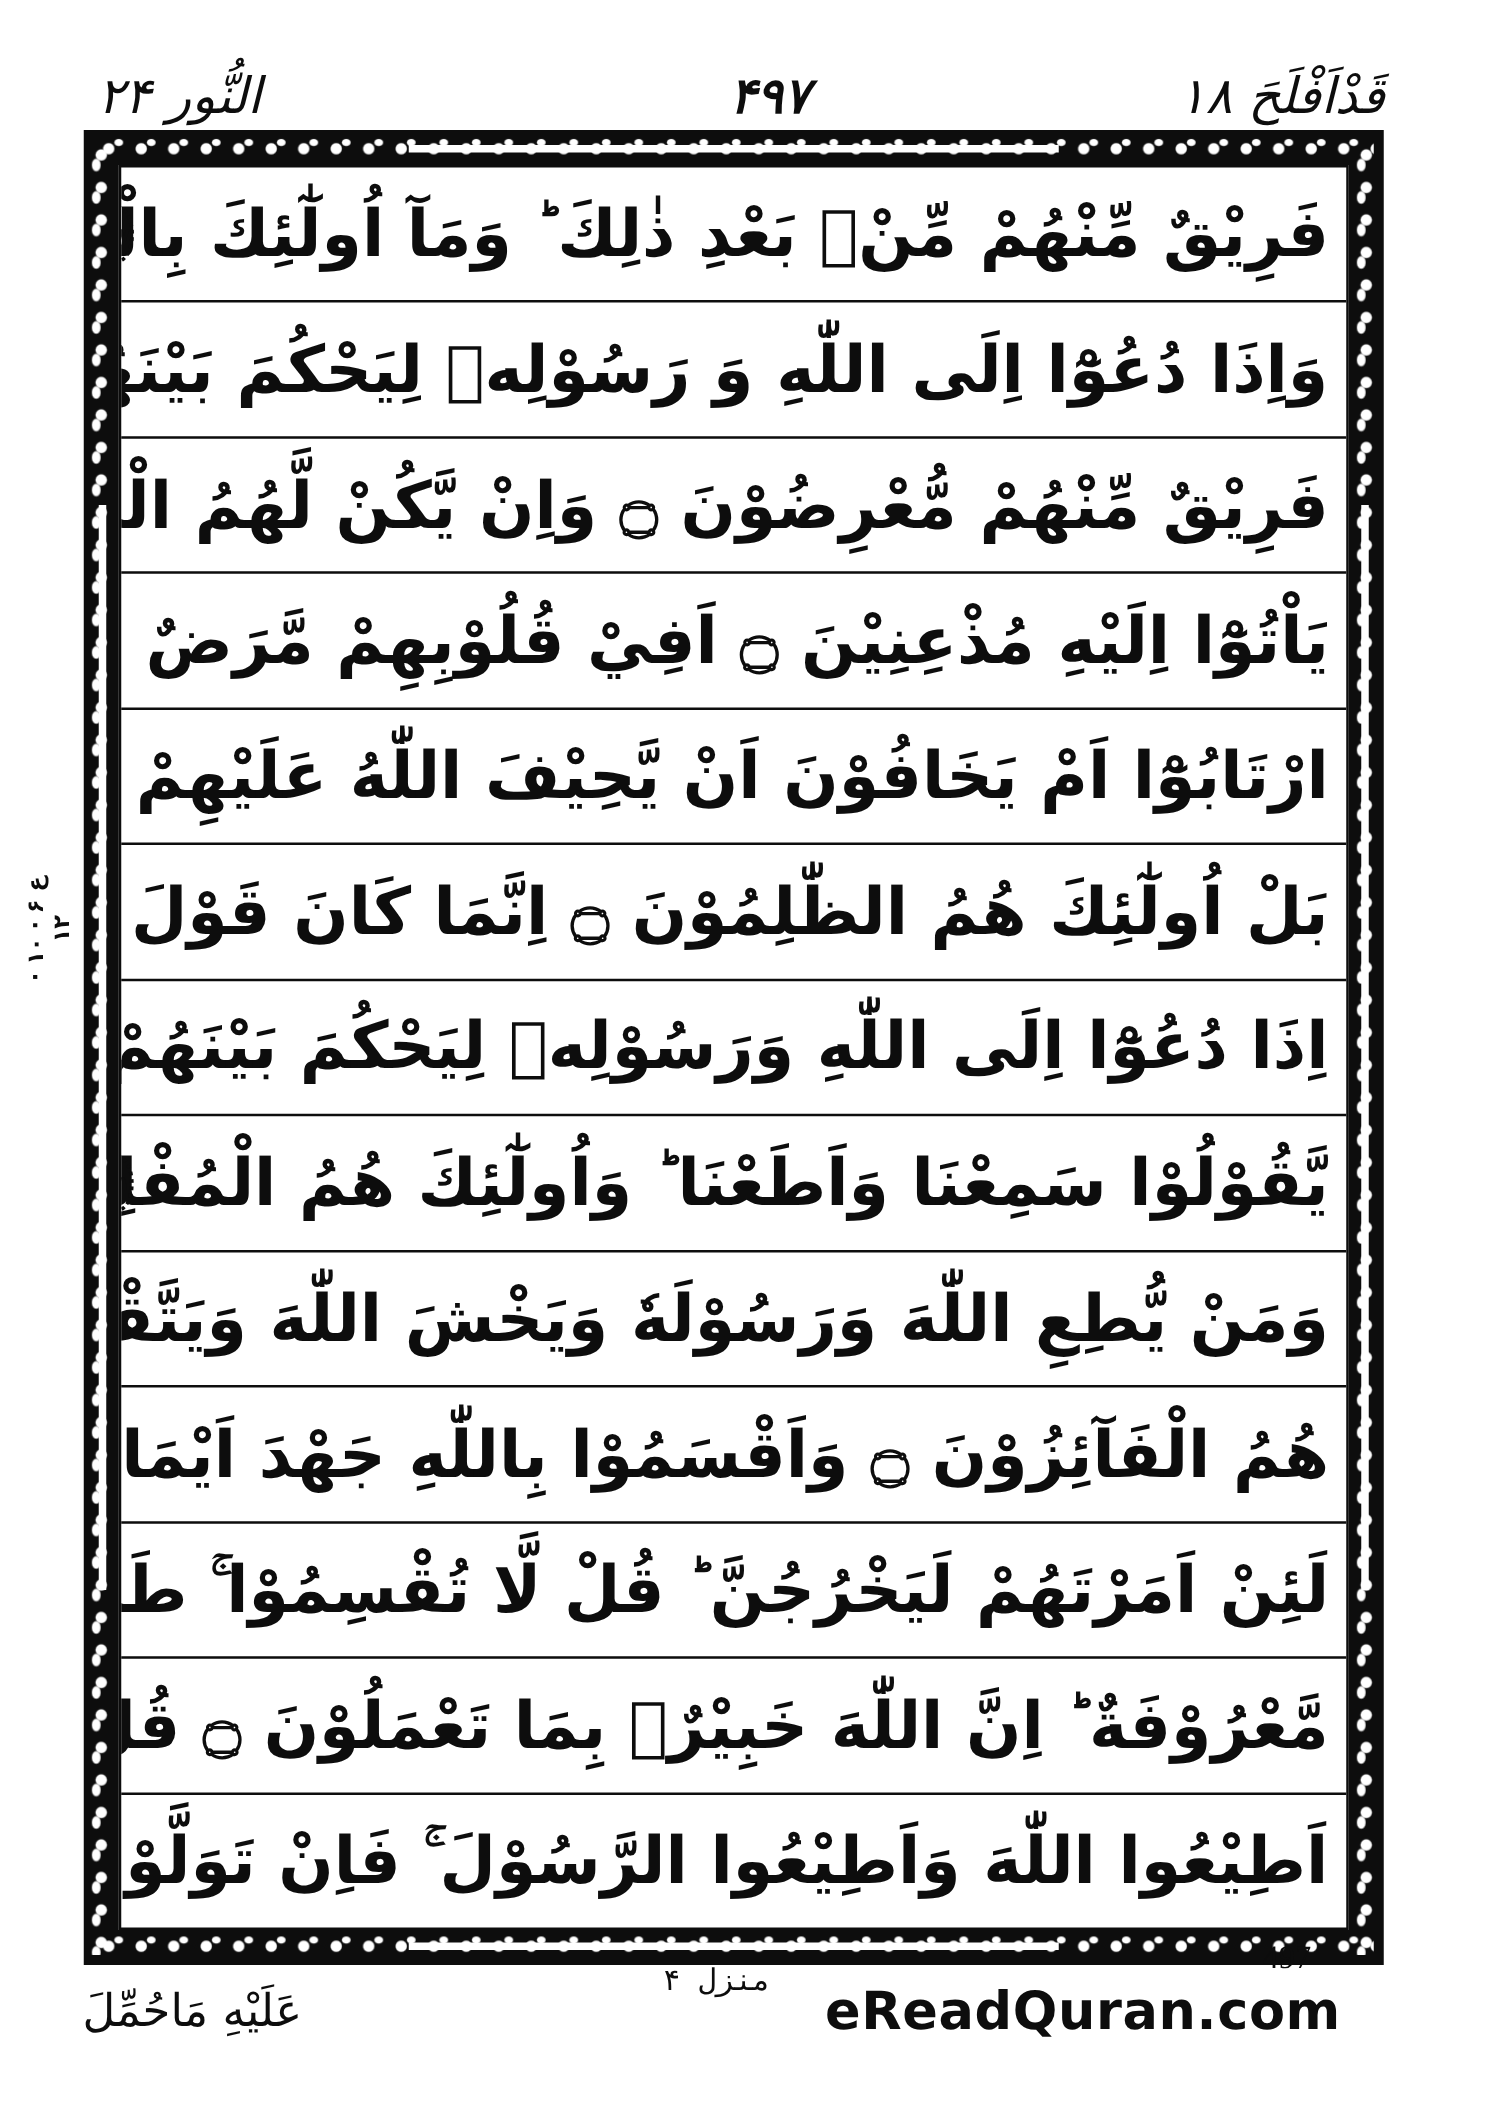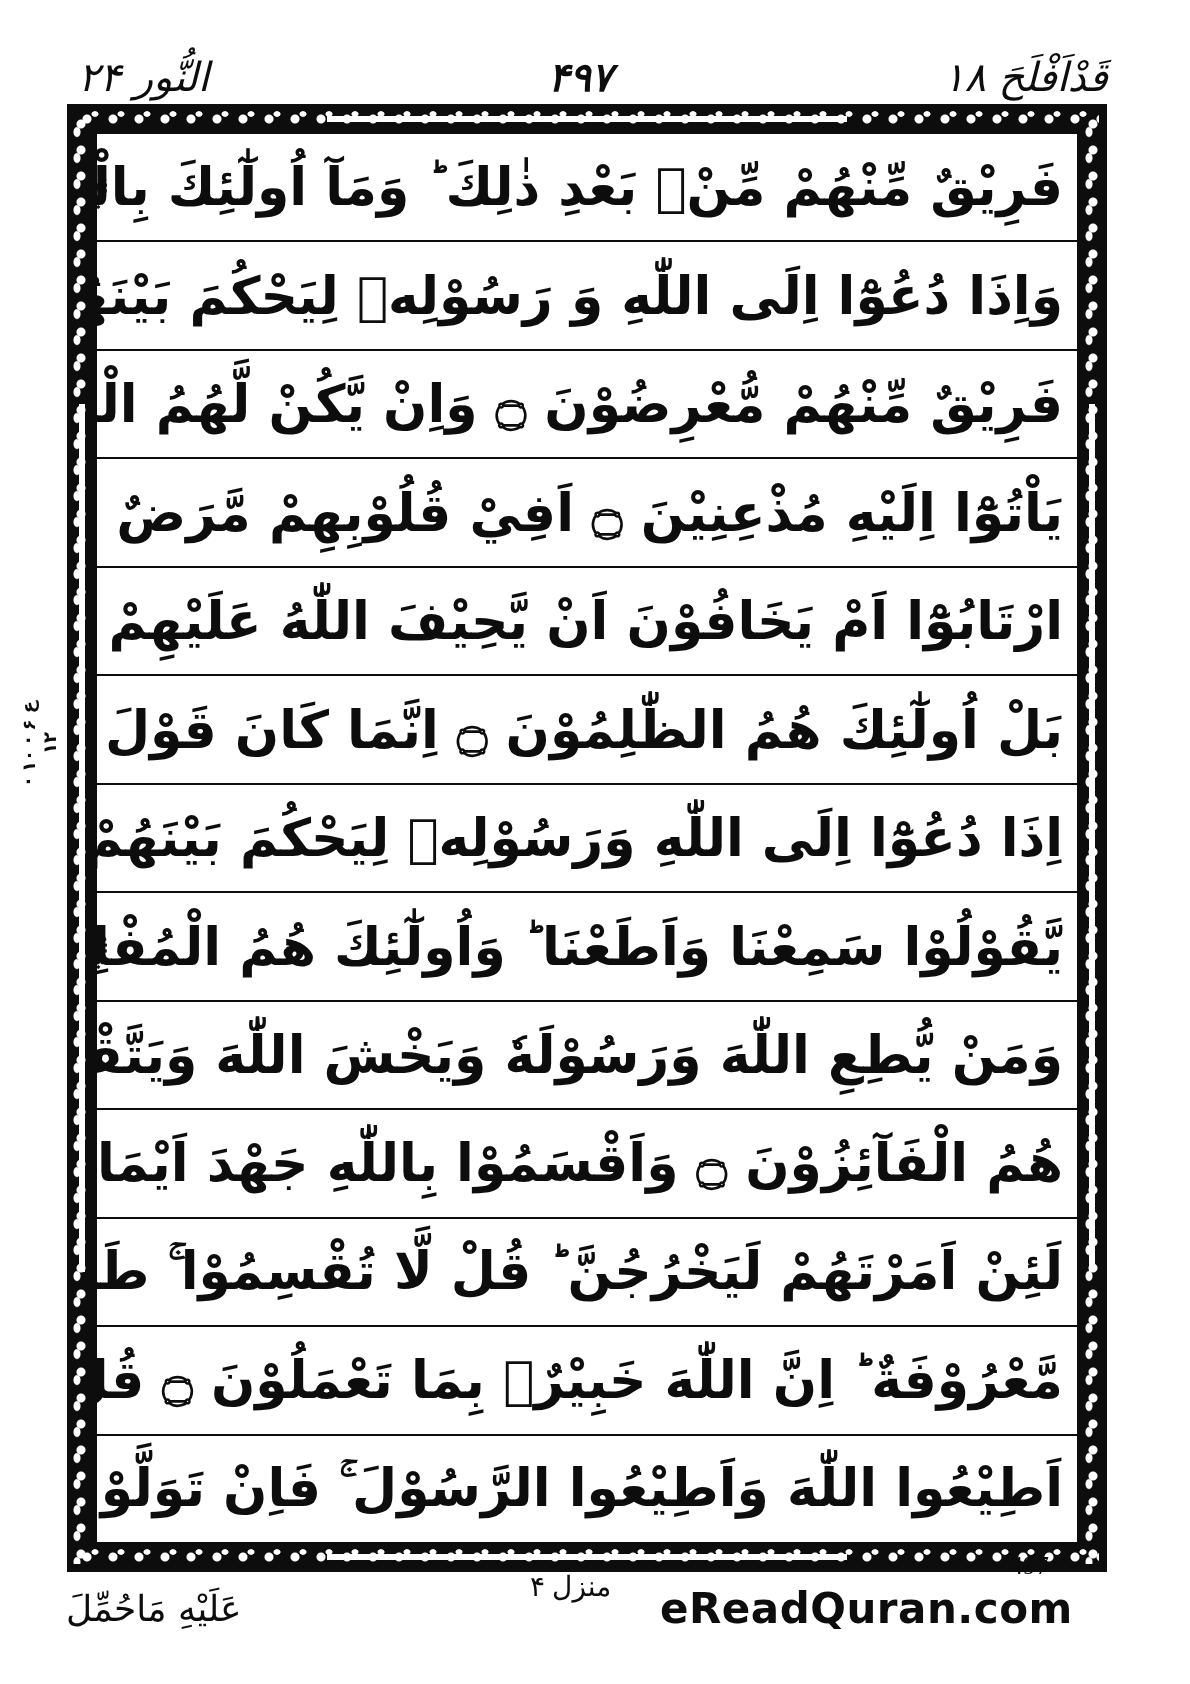--- a/index.html
+++ b/index.html
@@ -5,21 +5,21 @@
     html, body { margin: 0; padding: 0; background: #ffffff; }
     body {
       width: 1190px; height: 1684px; position: relative; overflow: hidden;
       font-family: "DejaVu Sans", sans-serif; color: #0d0d0d;
     }
     .header-item {
       position: absolute; top: 52px; font-size: 40px; line-height: 50px;
       font-family: "DejaVu Serif", serif; white-space: nowrap; direction: rtl; font-style: italic;
     }
     .hdr-surah { left: 78px; }
-    .hdr-page { left: 548px; width: 100px; text-align: left; font-weight: bold; }
+    .hdr-page { left: 548px; width: 100px; text-align: right; font-weight: bold; }
     .hdr-juz { right: 82px; margin-left: 28px; }
 
     .frame {
       position: absolute; left: 67px; top: 104px; width: 1040px; height: 1468px;
       background: #0d0d0d; box-sizing: border-box;
     }
     .frame-orn-top, .frame-orn-bottom {
       position: absolute; left: 8px; right: 8px; height: 22px;
       background:
         radial-gradient(circle at 12px 11px, #fff 0 4px, transparent 5px) 0 0/26px 22px repeat-x,
@@ -73,22 +73,22 @@
       font-family: "DejaVu Sans", sans-serif; font-size: 18px; font-weight: bold;
       writing-mode: vertical-rl; transform: rotate(180deg); text-align: center;
       direction: rtl;
     }
 
     .footer-left {
       position: absolute; left: 66px; top: 1588px; font-size: 36px;
       font-family: "DejaVu Serif", serif; direction: rtl; white-space: nowrap;
     }
     .footer-manzil {
-      position: absolute; left: 530px; top: 1570px; font-size: 28px;
-      font-family: Liberation Serif, serif; direction: rtl; white-space: nowrap;
+      position: absolute; left: 530px; top: 1570px; font-size: 24px;
+      font-family: Liberation Mono, monospace; direction: rtl; white-space: nowrap;
     }
     .footer-site {
       position: absolute; left: 660px; top: 1584px; font-size: 42px; font-weight: bold;
       font-family: "DejaVu Sans", sans-serif; letter-spacing: 0.5px;
     }
     .footer-page {
       position: absolute; left: 1010px; top: 1551px; font-size: 26px;
       font-family: "Liberation Serif", serif;
     }
   </style>

